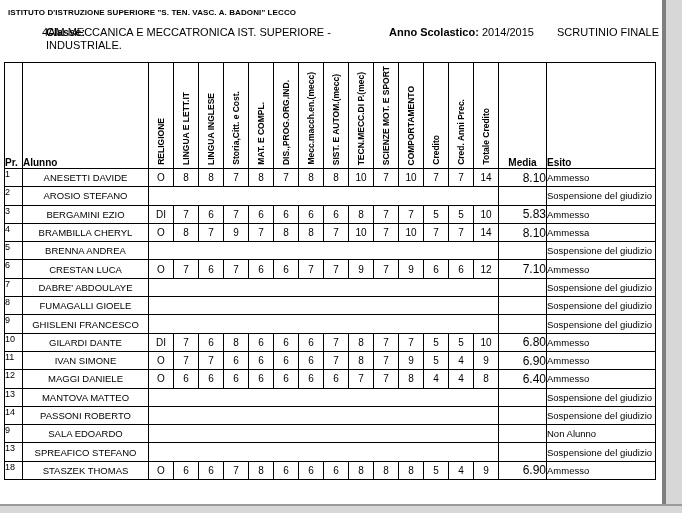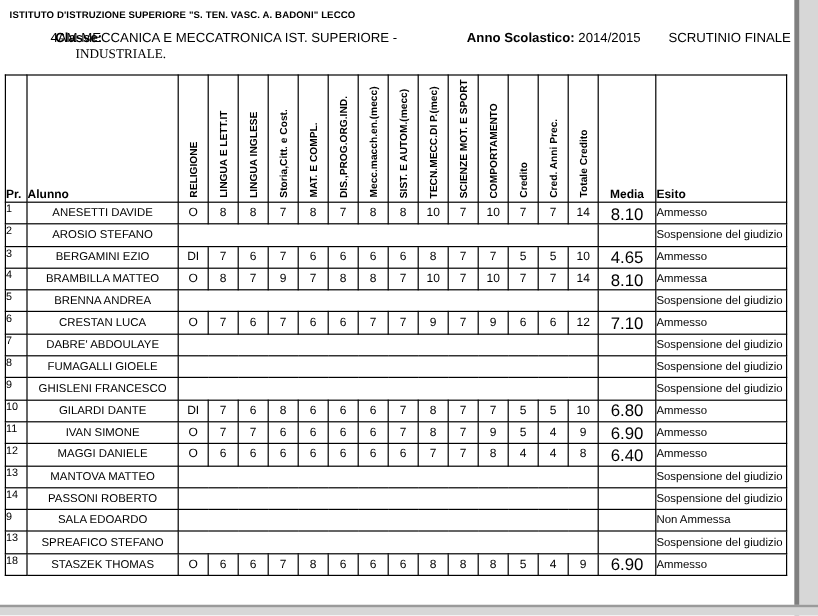--- a/index.html
+++ b/index.html
@@ -24,21 +24,21 @@
     background: #d7d7d7; border-top: 2px solid #9a9a9a;
   }
 
   
   .school {
     position: absolute; left: 8px; top: 8px;
     font-size: 8px; font-weight: bold; letter-spacing: 0.1px;
   }
   .classe-label { position: absolute; left: 10px; top: 26px; font-size: 11px; font-weight: bold; margin-left: 36px; }
   .classe-value { position: absolute; left: 42px; top: 26px; width: 330px; font-size: 11px; line-height: 13px; }
-  .classe-value .l2 { display: block; margin-left: 21px; font-family: Liberation Serif, serif; }
+  .classe-value .l2 { display: block; margin-left: 4px; }
   .anno { position: absolute; left: 389px; top: 26px; font-size: 11px; white-space: nowrap; }
   .anno .lbl { font-weight: bold; margin-top: 24px; }
   .scrutinio { position: absolute; left: 557px; top: 26px; font-size: 11px; white-space: nowrap; }
 
   
   table.grades {
     position: absolute; left: 4px; top: 62px;
     border-collapse: collapse; table-layout: fixed;
     width: 651px;
   }
@@ -65,21 +65,21 @@
     padding-bottom: 3px;
   }
   th.vh span {
     writing-mode: vertical-rl; transform: rotate(180deg);
     font-size: 8.5px; font-weight: bold; white-space: nowrap;
   }
 
   td.pr { font-size: 9px;  text-align: left;  padding-left: 2px; vertical-align: top; }
   td.al { font-size: 9.5px; text-align: center; padding-left: 4px; }
   td.g  { font-size: 10px;  text-align: center; }
-  td.md { font-size: 14px;  text-align: center; }
+  td.md { font-size: 12px;  text-align: right; }
   td.es { font-size: 9.5px; text-align: left; padding-left: 3px; }
 </style>
 </head>
 <body>
 
 <div class="page">
 
   <div class="school">ISTITUTO D'ISTRUZIONE SUPERIORE "S. TEN. VASC. A. BADONI" LECCO</div>
 
   <div class="classe-label">Classe:</div>
@@ -219,26 +219,26 @@
           <td class="g">6</td>
           <td class="g">6</td>
           <td class="g">6</td>
           <td class="g">6</td>
           <td class="g">8</td>
           <td class="g">7</td>
           <td class="g">7</td>
           <td class="g">5</td>
           <td class="g">5</td>
           <td class="g">10</td>
-          <td class="md">4.65</td>
+          <td class="md">5.83</td>
           <td class="es">Ammesso</td>
         </tr>
         <tr>
           <td class="pr">4</td>
-          <td class="al">BRAMBILLA MATTEO</td>
+          <td class="al">BRAMBILLA CHERYL</td>
           <td class="g">O</td>
           <td class="g">8</td>
           <td class="g">7</td>
           <td class="g">9</td>
           <td class="g">7</td>
           <td class="g">8</td>
           <td class="g">8</td>
           <td class="g">7</td>
           <td class="g">10</td>
           <td class="g">7</td>
@@ -369,21 +369,21 @@
           <td class="al">PASSONI ROBERTO</td>
           <td class="g" colspan="14"></td>
           <td class="md"></td>
           <td class="es">Sospensione del giudizio</td>
         </tr>
         <tr>
           <td class="pr">9</td>
           <td class="al">SALA EDOARDO</td>
           <td class="g" colspan="14"></td>
           <td class="md"></td>
-          <td class="es">Non Ammessa</td>
+          <td class="es">Non Alunno</td>
         </tr>
         <tr>
           <td class="pr">13</td>
           <td class="al">SPREAFICO STEFANO</td>
           <td class="g" colspan="14"></td>
           <td class="md"></td>
           <td class="es">Sospensione del giudizio</td>
         </tr>
         <tr>
           <td class="pr">18</td>

